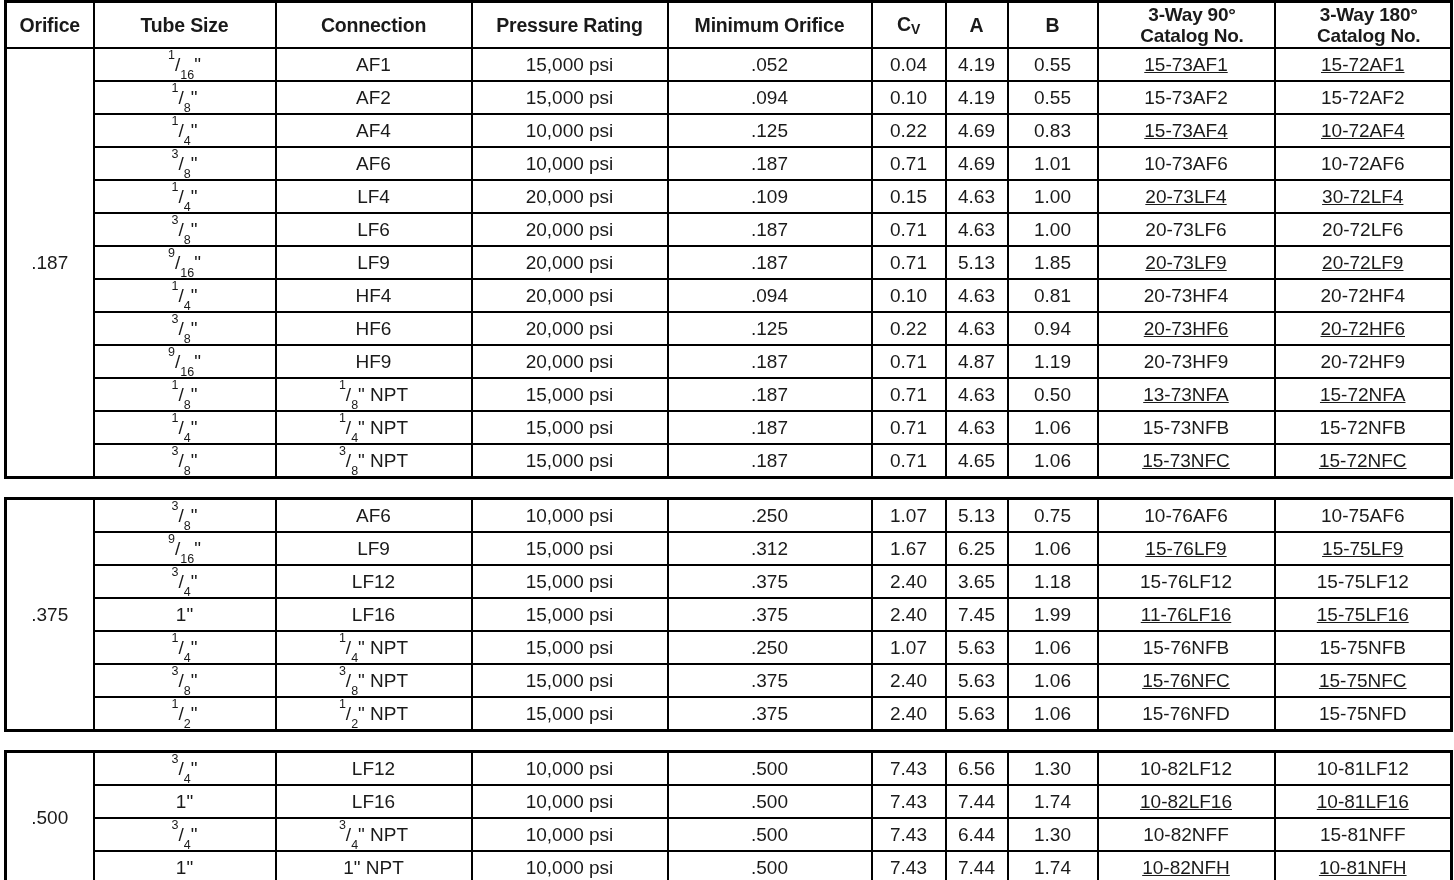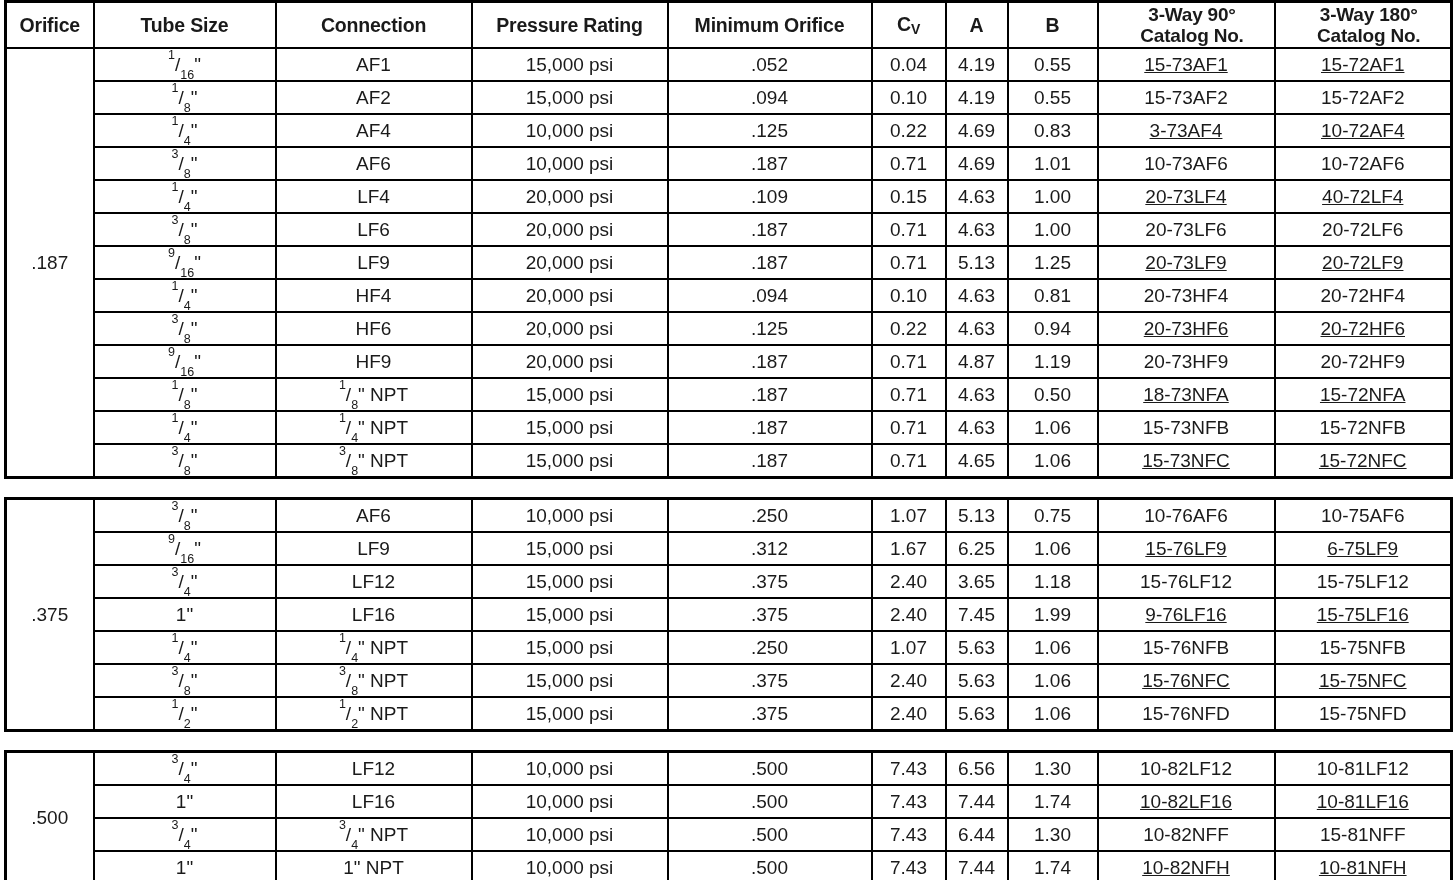--- a/index.html
+++ b/index.html
@@ -165,21 +165,21 @@
           <td class="cat-gray">15-72AF2</td>
         </tr>
         <tr>
           <td class="tint"><span class="frac"><sup>1</sup><span class="sl">/</span><sub>4</sub>"</span></td>
           <td class="tint">AF4</td>
           <td class="tint">10,000 psi</td>
           <td class="tint">.125</td>
           <td class="tint">0.22</td>
           <td class="tint">4.69</td>
           <td class="tint">0.83</td>
-          <td class="cat-tint">3-73AF4</td>
+          <td class="cat-tint">15-73AF4</td>
           <td class="cat-tint">10-72AF4</td>
         </tr>
         <tr>
           <td class="plain"><span class="frac"><sup>3</sup><span class="sl">/</span><sub>8</sub>"</span></td>
           <td class="plain">AF6</td>
           <td class="plain">10,000 psi</td>
           <td class="plain">.187</td>
           <td class="plain">0.71</td>
           <td class="plain">4.69</td>
           <td class="plain">1.01</td>
@@ -188,41 +188,41 @@
         </tr>
         <tr>
           <td class="tint"><span class="frac"><sup>1</sup><span class="sl">/</span><sub>4</sub>"</span></td>
           <td class="tint">LF4</td>
           <td class="tint">20,000 psi</td>
           <td class="tint">.109</td>
           <td class="tint">0.15</td>
           <td class="tint">4.63</td>
           <td class="tint">1.00</td>
           <td class="cat-tint">20-73LF4</td>
-          <td class="cat-tint">40-72LF4</td>
+          <td class="cat-tint">30-72LF4</td>
         </tr>
         <tr>
           <td class="plain"><span class="frac"><sup>3</sup><span class="sl">/</span><sub>8</sub>"</span></td>
           <td class="plain">LF6</td>
           <td class="plain">20,000 psi</td>
           <td class="plain">.187</td>
           <td class="plain">0.71</td>
           <td class="plain">4.63</td>
           <td class="plain">1.00</td>
           <td class="cat-gray">20-73LF6</td>
           <td class="cat-gray">20-72LF6</td>
         </tr>
         <tr>
           <td class="tint"><span class="frac"><sup>9</sup><span class="sl">/</span><sub>16</sub>"</span></td>
           <td class="tint">LF9</td>
           <td class="tint">20,000 psi</td>
           <td class="tint">.187</td>
           <td class="tint">0.71</td>
           <td class="tint">5.13</td>
-          <td class="tint">1.25</td>
+          <td class="tint">1.85</td>
           <td class="cat-tint">20-73LF9</td>
           <td class="cat-tint">20-72LF9</td>
         </tr>
         <tr>
           <td class="plain"><span class="frac"><sup>1</sup><span class="sl">/</span><sub>4</sub>"</span></td>
           <td class="plain">HF4</td>
           <td class="plain">20,000 psi</td>
           <td class="plain">.094</td>
           <td class="plain">0.10</td>
           <td class="plain">4.63</td>
@@ -253,21 +253,21 @@
           <td class="cat-gray">20-72HF9</td>
         </tr>
         <tr>
           <td class="tint"><span class="frac"><sup>1</sup><span class="sl">/</span><sub>8</sub>"</span></td>
           <td class="tint"><span class="frac"><sup>1</sup><span class="sl">/</span><sub>8</sub>"</span> NPT</td>
           <td class="tint">15,000 psi</td>
           <td class="tint">.187</td>
           <td class="tint">0.71</td>
           <td class="tint">4.63</td>
           <td class="tint">0.50</td>
-          <td class="cat-tint">18-73NFA</td>
+          <td class="cat-tint">13-73NFA</td>
           <td class="cat-tint">15-72NFA</td>
         </tr>
         <tr>
           <td class="plain"><span class="frac"><sup>1</sup><span class="sl">/</span><sub>4</sub>"</span></td>
           <td class="plain"><span class="frac"><sup>1</sup><span class="sl">/</span><sub>4</sub>"</span> NPT</td>
           <td class="plain">15,000 psi</td>
           <td class="plain">.187</td>
           <td class="plain">0.71</td>
           <td class="plain">4.63</td>
           <td class="plain">1.06</td>
@@ -318,42 +318,42 @@
         </tr>
         <tr>
           <td class="tint"><span class="frac"><sup>9</sup><span class="sl">/</span><sub>16</sub>"</span></td>
           <td class="tint">LF9</td>
           <td class="tint">15,000 psi</td>
           <td class="tint">.312</td>
           <td class="tint">1.67</td>
           <td class="tint">6.25</td>
           <td class="tint">1.06</td>
           <td class="cat-tint">15-76LF9</td>
-          <td class="cat-tint">6-75LF9</td>
+          <td class="cat-tint">15-75LF9</td>
         </tr>
         <tr>
           <td class="plain"><span class="frac"><sup>3</sup><span class="sl">/</span><sub>4</sub>"</span></td>
           <td class="plain">LF12</td>
           <td class="plain">15,000 psi</td>
           <td class="plain">.375</td>
           <td class="plain">2.40</td>
           <td class="plain">3.65</td>
           <td class="plain">1.18</td>
           <td class="cat-gray">15-76LF12</td>
           <td class="cat-gray">15-75LF12</td>
         </tr>
         <tr>
           <td class="tint">1"</td>
           <td class="tint">LF16</td>
           <td class="tint">15,000 psi</td>
           <td class="tint">.375</td>
           <td class="tint">2.40</td>
           <td class="tint">7.45</td>
           <td class="tint">1.99</td>
-          <td class="cat-tint">9-76LF16</td>
+          <td class="cat-tint">11-76LF16</td>
           <td class="cat-tint">15-75LF16</td>
         </tr>
         <tr>
           <td class="plain"><span class="frac"><sup>1</sup><span class="sl">/</span><sub>4</sub>"</span></td>
           <td class="plain"><span class="frac"><sup>1</sup><span class="sl">/</span><sub>4</sub>"</span> NPT</td>
           <td class="plain">15,000 psi</td>
           <td class="plain">.250</td>
           <td class="plain">1.07</td>
           <td class="plain">5.63</td>
           <td class="plain">1.06</td>

